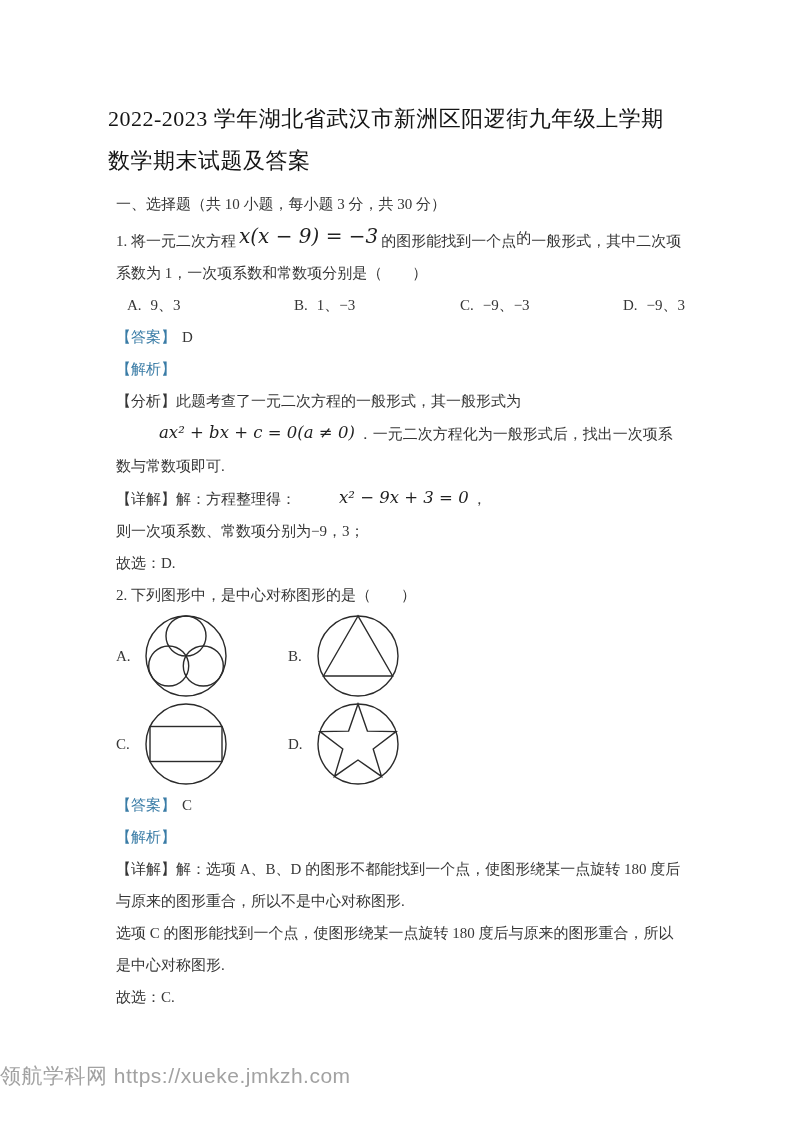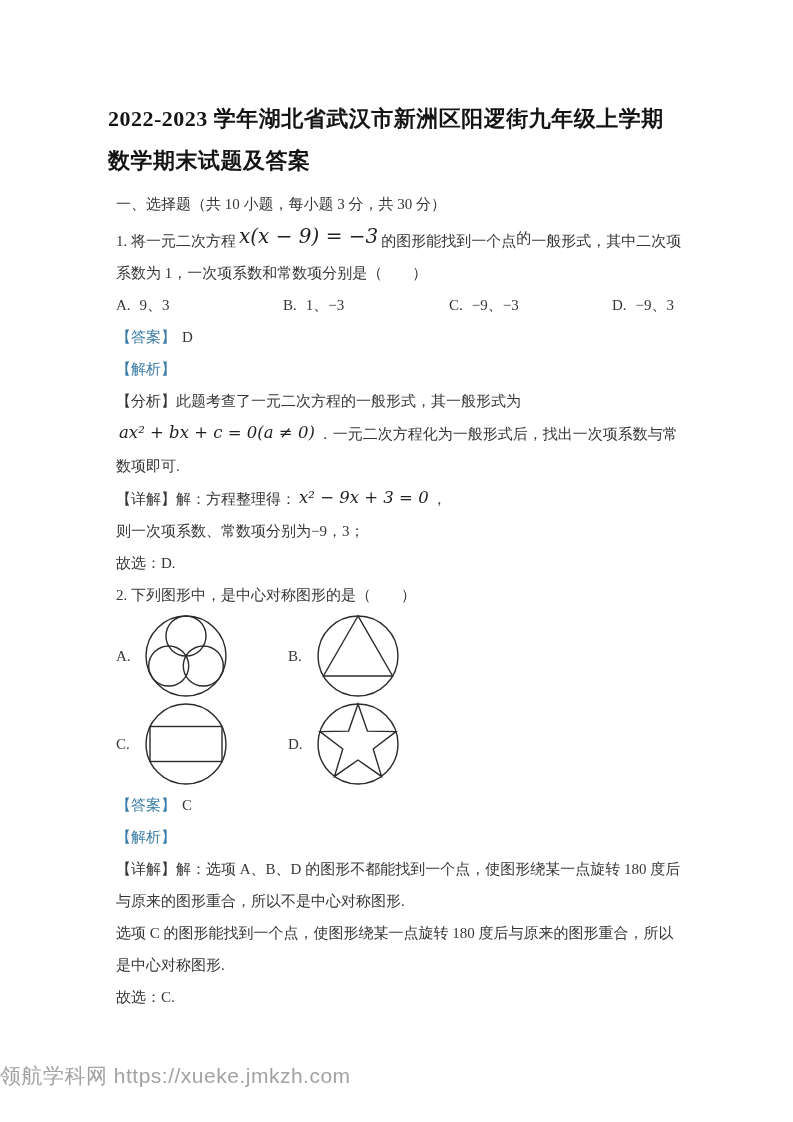--- a/index.html
+++ b/index.html
@@ -20,42 +20,43 @@
     position: relative;
     width: 793px; height: 1122px;
     padding: 98px 108px 0 116px;
     color: var(--text);
     font-family: "Liberation Serif", "DejaVu Serif", serif;
     font-size: 15px;
   }
   .title {
     font-size: 22px;
     line-height: 42px;
-    font-weight: bold;
+    font-weight: normal;
     color: var(--title);
     margin: 0 0 6px -8px;
     letter-spacing: 0.5px;
   }
   .line, .para {
     margin: 0;
     line-height: 32px;
   }
   .tag { color: var(--tag-blue); margin-right: 6px; }
   .fm {
     font-family: "DejaVu Serif", serif;
     font-style: italic;
     white-space: nowrap;
     color: #1f1f1f;
   }
   .fm-big { font-size: 20px; vertical-align: 3px; padding: 0 3px; text-align: center; }
-  .fm-md  { font-size: 16.5px; vertical-align: 1px; padding: 0 3px; }
+  .fm-md  { font-size: 16.5px; vertical-align: 1px; padding: 0 3px; margin-left: 40px; }
   .raised { display: inline-block; vertical-align: 3px; }
   .options-row {
     display: flex;
     line-height: 32px;
+    justify-content: flex-end;
   }
   .opt { display: inline-block; }
   .opt:nth-child(1) { width: 167px; }
   .opt:nth-child(2) { width: 166px; }
   .opt:nth-child(3) { width: 163px; }
   .opt-label { margin-right: 9px; }
   .fig-grid {
     display: grid;
     grid-template-columns: 172px 172px;
     row-gap: 4px;

